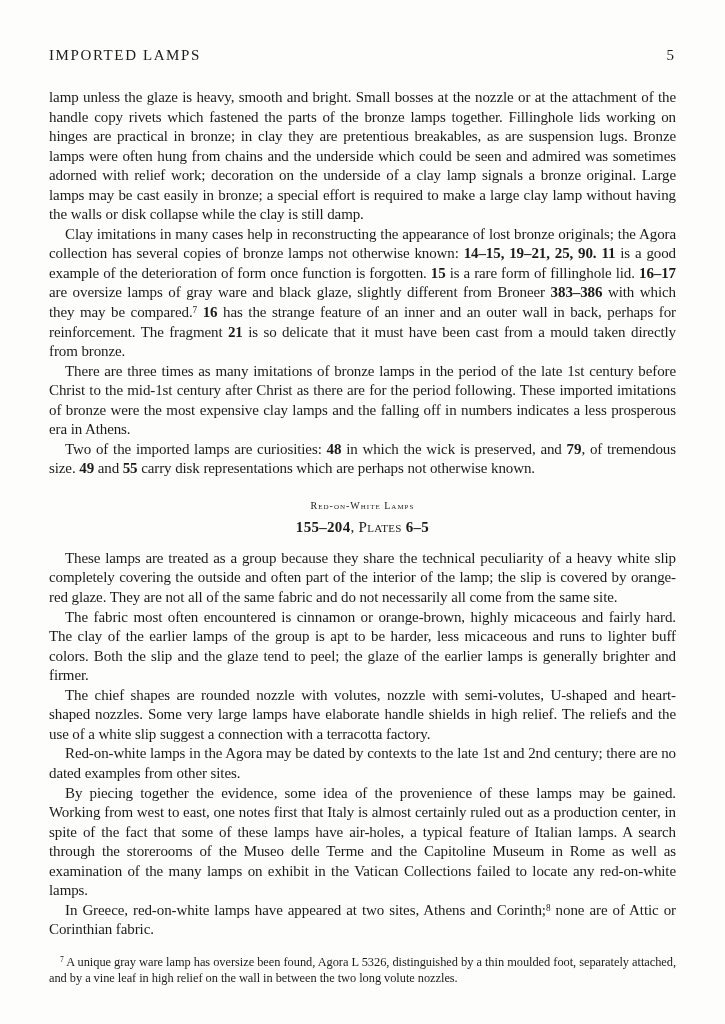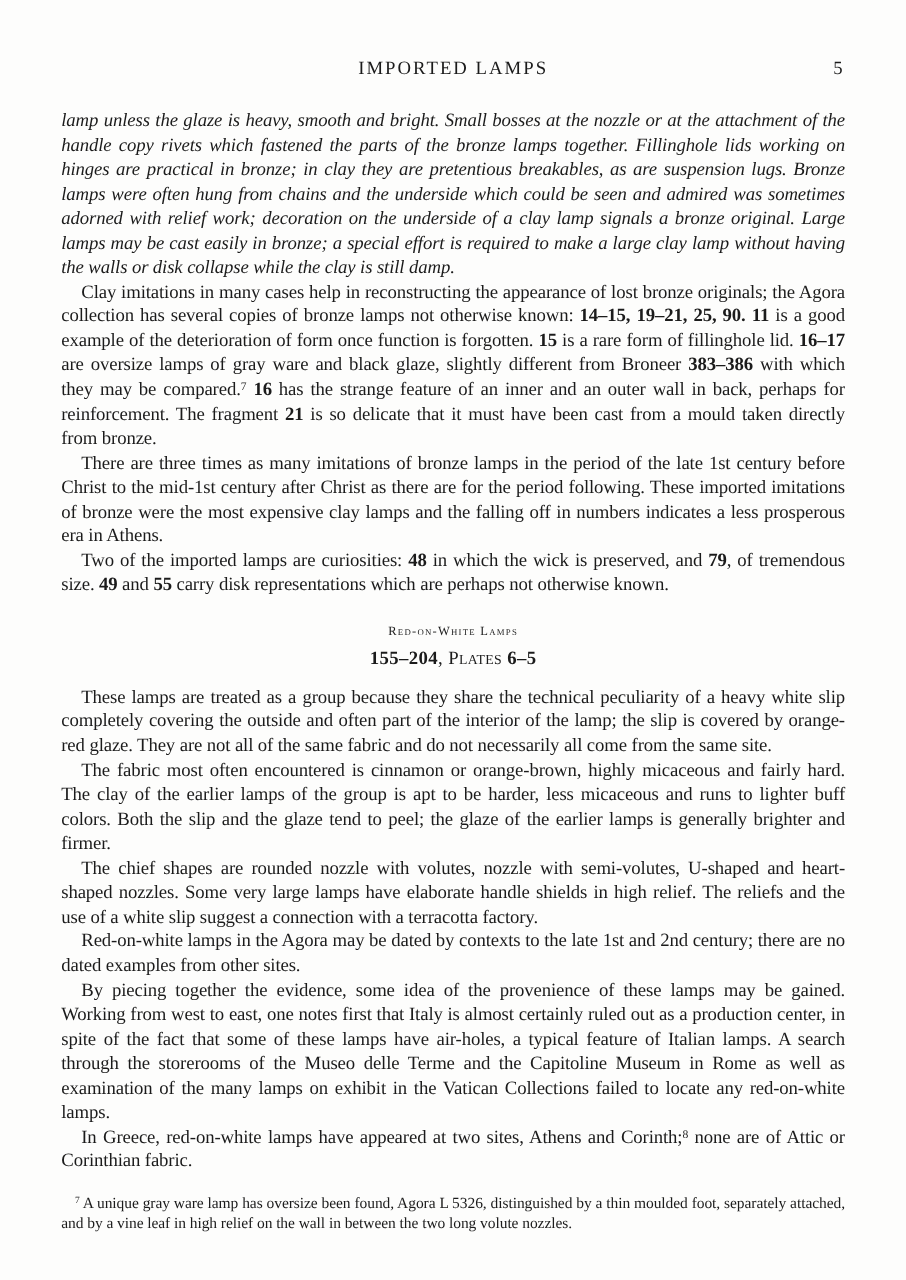--- a/index.html
+++ b/index.html
@@ -9,41 +9,40 @@
     height: 1024px;
     background: #fdfdfc;
     color: #1b1b1b;
     font-family: "Liberation Serif", serif;
     box-sizing: border-box;
     padding: 47px 49px 0 49px;
     overflow: hidden;
   }
   .page-header {
     position: relative;
-    text-align: center;
     font-size: 15px;
     letter-spacing: 1.6px;
     margin-bottom: 24px;
   }
   .page-header .title { display: inline-block; }
   .page-header .pagenum {
     position: absolute;
     right: 2px;
     top: 0;
     letter-spacing: 0;
   }
   .body-text p, .footnotes p { margin: 0; }
   .body-text p {
     font-size: 15px;
     line-height: 19.55px;
     text-align: justify;
     text-indent: 16px;
     letter-spacing: -0.1px;
   }
-  .body-text p.no-indent { text-indent: 0; font-style: italic; }
+  .body-text p.no-indent { text-indent: 0; }
   .section-heading {
     text-align: center;
     font-variant: small-caps;
     font-size: 10px;
     letter-spacing: 1px;
     margin-top: 21px;
   }
   .section-subheading {
     text-align: center;
     font-size: 15px;

